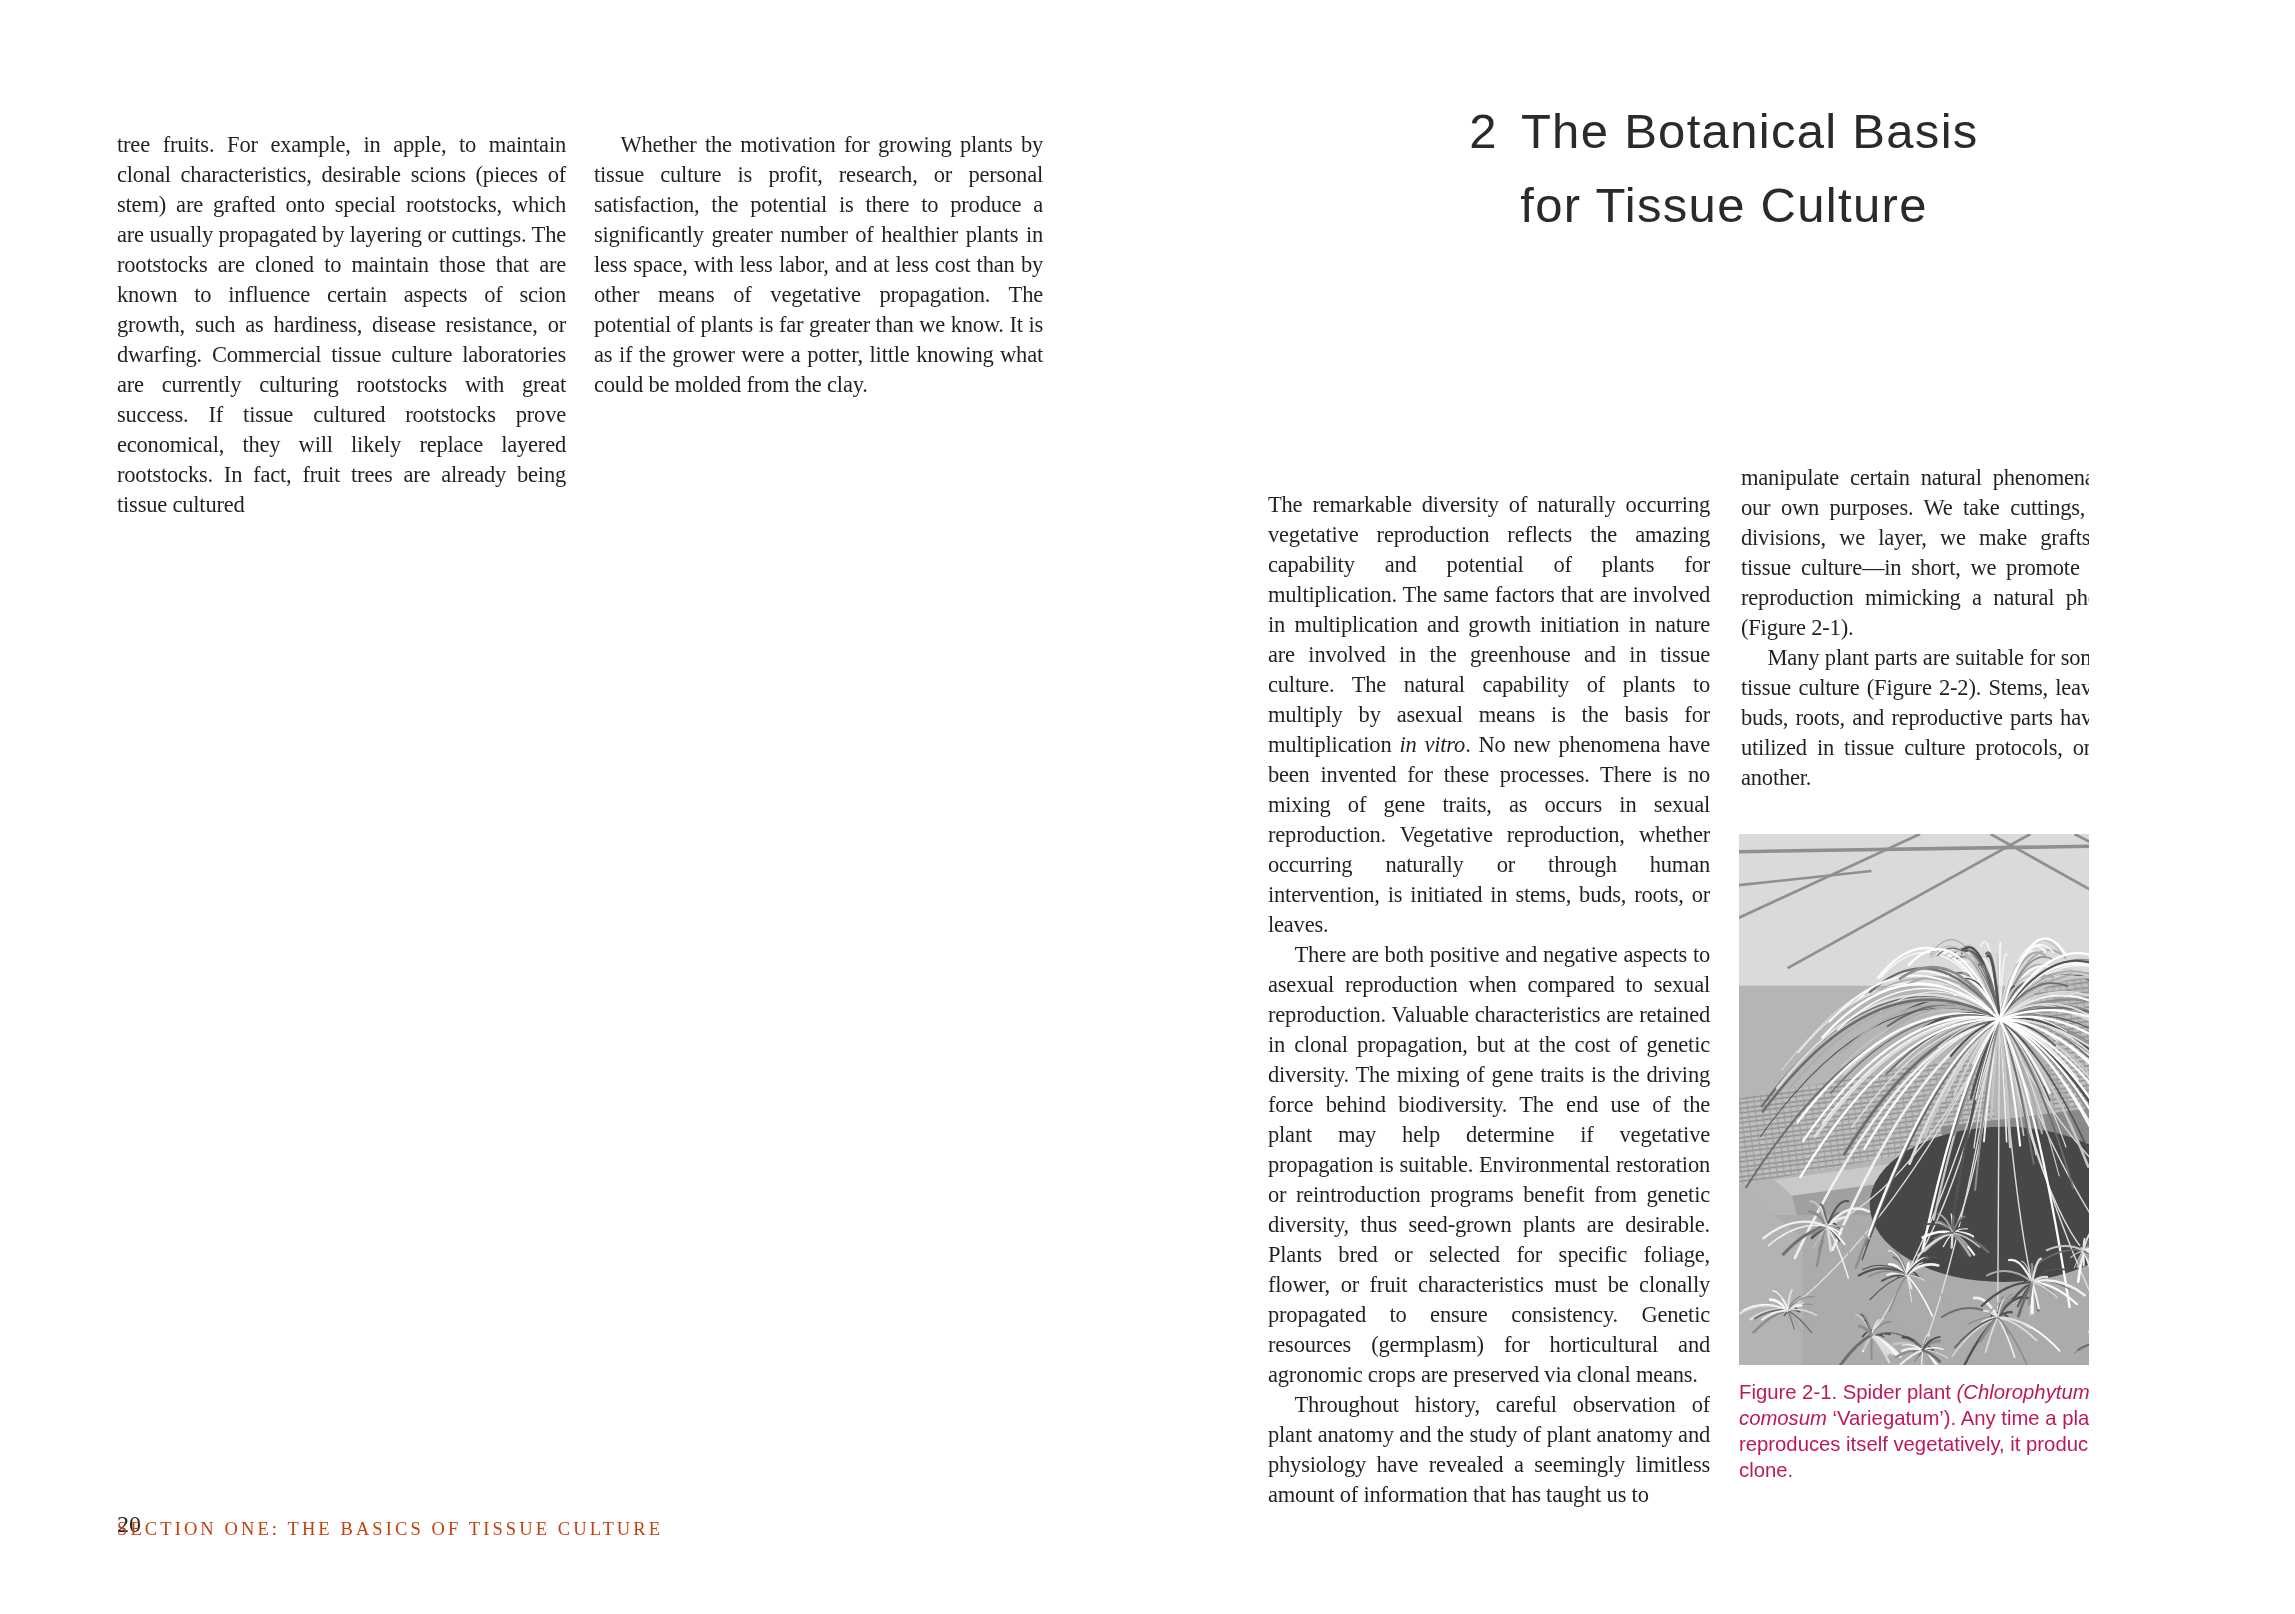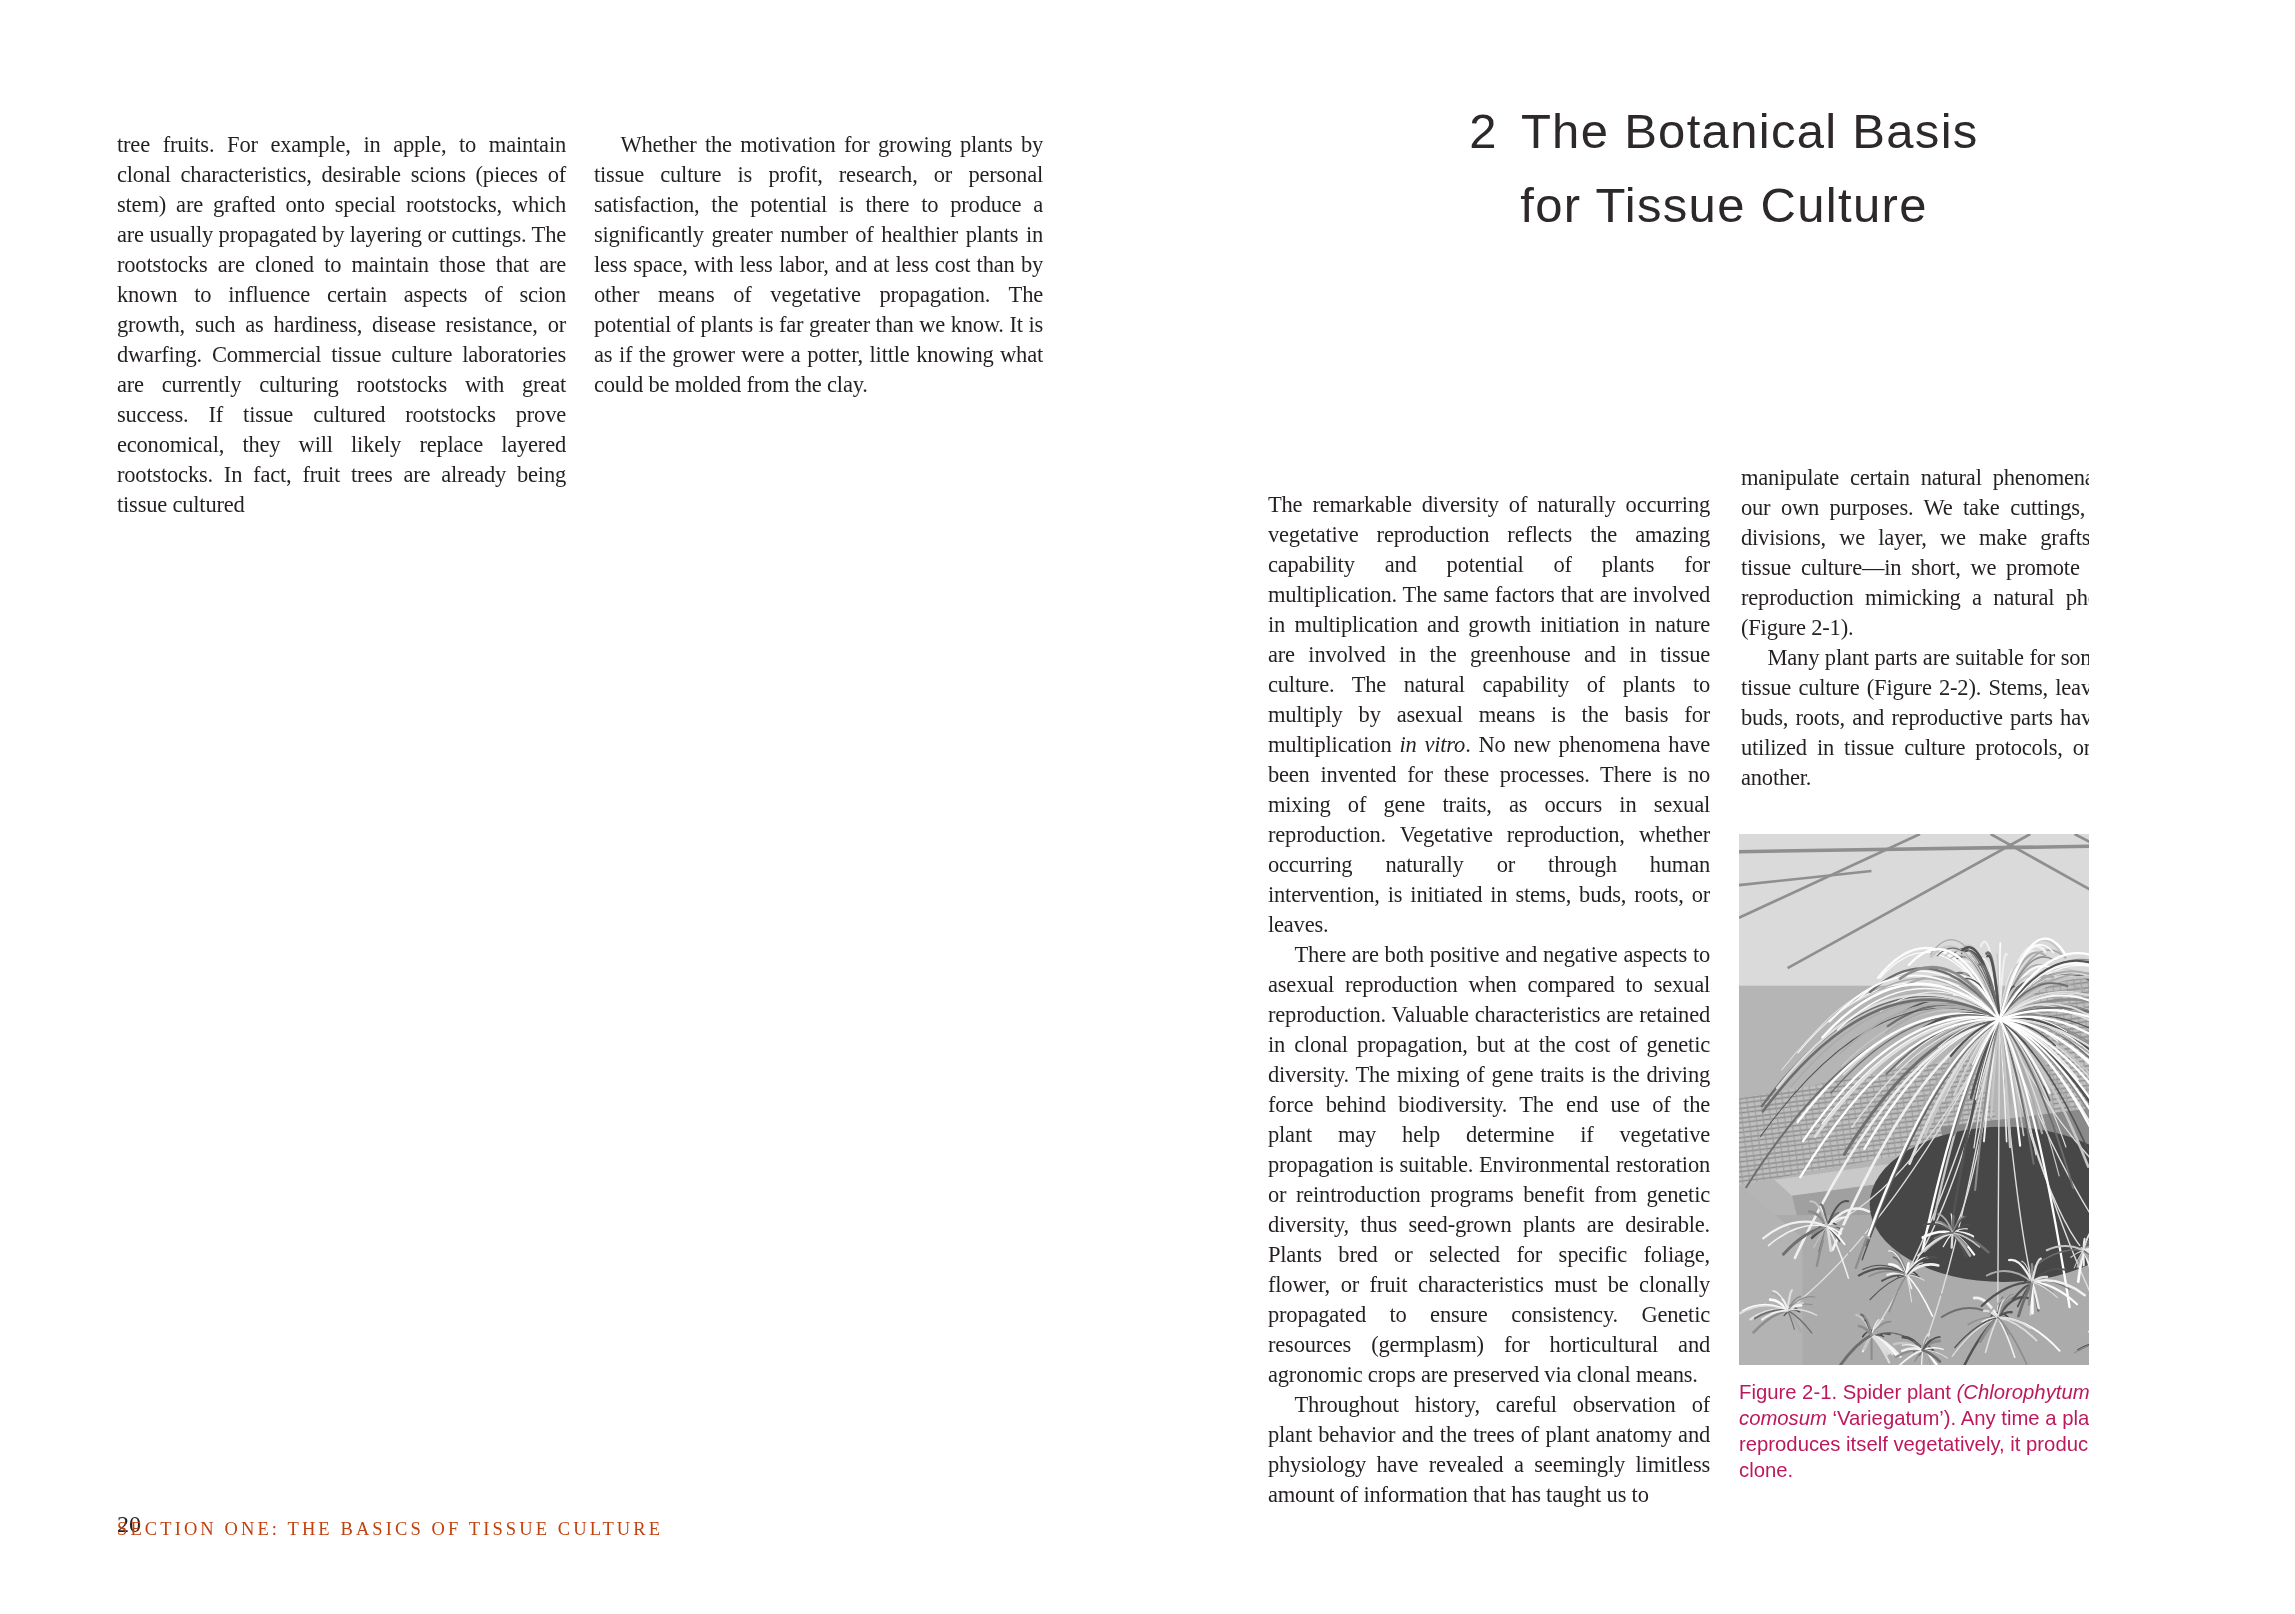--- a/index.html
+++ b/index.html
@@ -67,21 +67,21 @@
 
   <section>
     <h1 class="chapter-title">
       <span class="line"><span class="num">2</span><span>The Botanical Basis</span></span>
       <span class="line">for Tissue Culture</span>
     </h1>
 
     <div class="col col-r1">
       <p><span>The remarkable diversity of naturally occurring vegetative reproduction reflects the amazing capability and potential of plants for multiplication. The same factors that are involved in multiplication and growth initiation in nature are involved in the greenhouse and in tissue culture. The natural capability of plants to multiply by asexual means is the basis for multiplication </span><span class="em">in vitro</span><span>. No new phenomena have been invented for these processes. There is no mixing of gene traits, as occurs in sexual reproduction. Vegetative reproduction, whether occurring naturally or through human intervention, is initiated in stems, buds, roots, or leaves.</span></p>
       <p class="indent">There are both positive and negative aspects to asexual reproduction when compared to sexual reproduction. Valuable characteristics are retained in clonal propagation, but at the cost of genetic diversity. The mixing of gene traits is the driving force behind biodiversity. The end use of the plant may help determine if vegetative propagation is suitable. Environmental restoration or reintroduction programs benefit from genetic diversity, thus seed-grown plants are desirable. Plants bred or selected for specific foliage, flower, or fruit characteristics must be clonally propagated to ensure consistency. Genetic resources (germplasm) for horticultural and agronomic crops are preserved via clonal means.</p>
-      <p class="indent">Throughout history, careful observation of plant behavior and the trees of plant anatomy and physiology have revealed a seemingly limitless amount of information that has taught us to</p>
+      <p class="indent">Throughout history, careful observation of plant anatomy and the study of plant anatomy and physiology have revealed a seemingly limitless amount of information that has taught us to</p>
     </div>
 
     <div class="col col-r2">
       <p>manipulate certain natural phenomena to serve our own purposes. We take cuttings, we make divisions, we layer, we make grafts, and we tissue culture—in short, we promote vegetative reproduction mimicking a natural phenomenon (Figure 2-1).</p>
       <p class="indent">Many plant parts are suitable for some form of tissue culture (Figure 2-2). Stems, leaves, nodes, buds, roots, and reproductive parts have all been utilized in tissue culture protocols, one way or another.</p>
     </div>
 
     <figure class="figure">
       <svg class="photo" viewBox="0 0 521 602" xmlns="http://www.w3.org/2000/svg" preserveAspectRatio="none">
         <defs>

